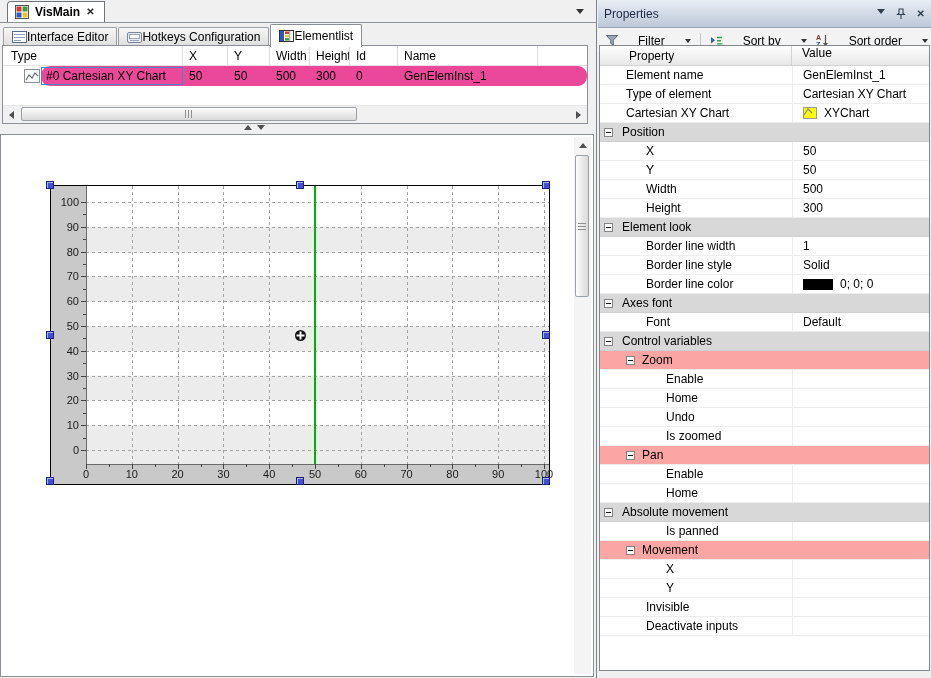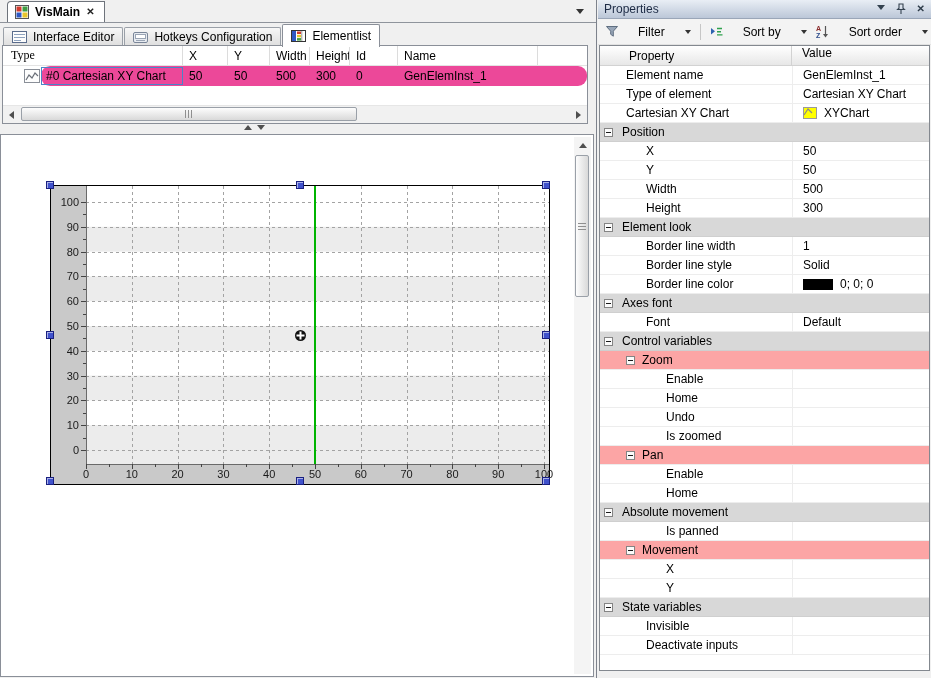--- a/index.html
+++ b/index.html
@@ -15,30 +15,30 @@
 
   #doc-tabbar{position:absolute;left:0;top:0;width:596px;height:22px;background:#f0f0f0;border-bottom:1px solid #8f949c;}
   .doc-tab{position:absolute;left:7px;top:1px;height:21px;box-sizing:border-box;background:#fff;
     border:1px solid #6e737b;border-bottom:none;border-top-left-radius:4px;
     display:flex;align-items:center;gap:6px;padding:0 9px 0 7px;justify-content:flex-end;}
   .doc-title{font-weight:bold;}
   .doc-close{font-size:10px;font-weight:bold;color:#222;cursor:default;line-height:1;}
   .tabbar-drop{position:absolute;right:12px;top:9px;width:0;height:0;border:4px solid transparent;border-top:5px solid #333;}
 
   #subtabbar{position:absolute;left:0;top:23px;width:596px;height:23px;display:flex;align-items:flex-end;padding-left:3px;box-sizing:border-box;}
-  .subtab{display:flex;align-items:center;gap:6px;height:19px;box-sizing:border-box;padding:0 8px;
+  .subtab{display:flex;align-items:center;height:19px;box-sizing:border-box;padding:0 8px;
     border:1px solid #9aa0a8;border-bottom:none;background:linear-gradient(#f7f7f7,#dedede);
     border-top-left-radius:2px;border-top-right-radius:2px;white-space:nowrap;margin-right:1px;}
   .subtab.active{height:23px;background:#fff;border-color:#8a8f98;position:relative;z-index:3;margin-bottom:-1px;}
 
   #elementlist-panel{position:absolute;left:2px;top:45px;width:584px;height:77px;box-sizing:content-box;
     background:#fff;border:1px solid #8a8f98;display:flex;flex-direction:column;z-index:2;}
   .tbl-header{display:flex;height:19px;flex:none;align-items:center;border-bottom:1px solid #e3e3e3;}
   .th{box-sizing:border-box;height:100%;display:flex;align-items:center;border-right:1px solid #dcdcdc;padding-left:6px;overflow:hidden;}
-  .th.c-type{width:180px;padding-left:8px;font-family:Liberation Serif, serif;}
+  .th.c-type{width:180px;padding-left:8px;}
   .c-x{width:45px;}.c-y{width:42px;}.c-w{width:40px;}.c-h{width:40px;}.c-id{width:48px;}.c-name{width:140px;}
   .th.c-fill{flex:1;border-right:none;}
   .tbl-row{display:flex;height:20px;flex:none;align-items:center;}
   .row-indent{width:20px;height:100%;background:#fff;flex:none;}
   .type-icon{width:18px;height:16px;flex:none;display:flex;align-items:center;justify-content:center;background:#fff;}
   .row-blue{flex:1;display:flex;align-items:center;height:100%;background:#ec4899;border-radius:9px;}
   .td{box-sizing:border-box;padding-left:6px;overflow:hidden;white-space:nowrap;}
   .focus-cell{width:142px;height:18px;line-height:16px;box-sizing:border-box;border:1px solid #4a84c8;padding-left:4px;}
   .tbl-fill{flex:1;}
   
@@ -67,21 +67,21 @@
   .h-bl{left:-5px;top:291px;}.h-bc{left:245px;top:291px;}.h-br{left:491px;top:291px;}
   #center-marker{position:absolute;left:243px;top:143px;width:13px;height:13px;}
   #vscroll{position:absolute;right:2px;top:2px;width:17px;height:537px;display:flex;flex-direction:column;background:#f4f4f4;}
   .vtrack{flex:1;position:relative;}
   .vthumb{position:absolute;left:1px;top:1px;width:14px;height:142px;box-sizing:border-box;
     background:linear-gradient(90deg,#fdfdfd,#d9d9d9);border:1px solid #9aa0a8;border-radius:2px;
     display:flex;align-items:center;justify-content:center;}
 
   
   #properties{position:absolute;left:598px;top:0;width:333px;height:678px;background:#f0f0f0;}
-  .pp-titlebar{height:19px;display:flex;align-items:center;padding:0 6px;box-sizing:border-box;
+  .pp-titlebar{height:28px;display:flex;align-items:center;padding:0 6px;box-sizing:border-box;
     background:linear-gradient(#e9eef5,#bcc7d8);border-bottom:1px solid #9aa6b8;color:#1d2b45;}
   .pp-ctrls{margin-left:auto;display:flex;align-items:center;gap:11px;}
   .pp-drop{width:0;height:0;border:4px solid transparent;border-top:5px solid #33414f;}
   .pp-close{font-size:10px;font-weight:bold;color:#2d3b49;line-height:1;}
   .pp-toolbar{height:25px;display:flex;align-items:center;padding:0 5px;gap:3px;background:#f3f3f3;border-bottom:1px solid #e1e1e1;}
   .tb-item{display:flex;align-items:center;gap:20px;padding:2px 3px;white-space:nowrap;}
   .dd{width:0;height:0;border:3px solid transparent;border-top:4px solid #333;margin-top:3px;}
   .tb-sep{width:1px;height:16px;background:#c6c6c6;margin:0 3px;flex:none;}
   .checkbox{width:12px;height:12px;box-sizing:border-box;border:1px solid #8a99ab;background:#fff;flex:none;}
 
@@ -557,24 +557,20 @@
           <span class="pg-value">
             <span></span>
           </span>
         </div>
         <div class="pg-row prop lvl3">
           <span class="pg-label">Y</span>
           <span class="pg-value">
             <span></span>
           </span>
         </div>
-        <div class="pg-row group lvl1">
-          <span class="minus-box"></span>
-          <span>State variables</span>
-        </div>
         <div class="pg-row prop lvl2">
           <span class="pg-label">Invisible</span>
           <span class="pg-value">
             <span></span>
           </span>
         </div>
         <div class="pg-row prop lvl2">
           <span class="pg-label">Deactivate inputs</span>
           <span class="pg-value">
             <span></span>

